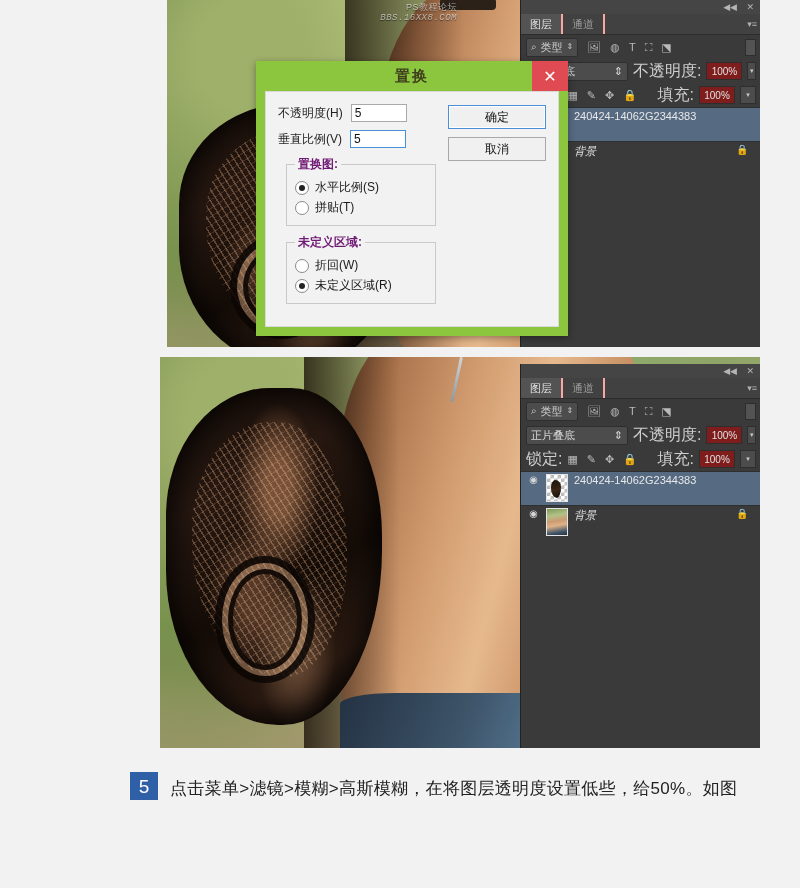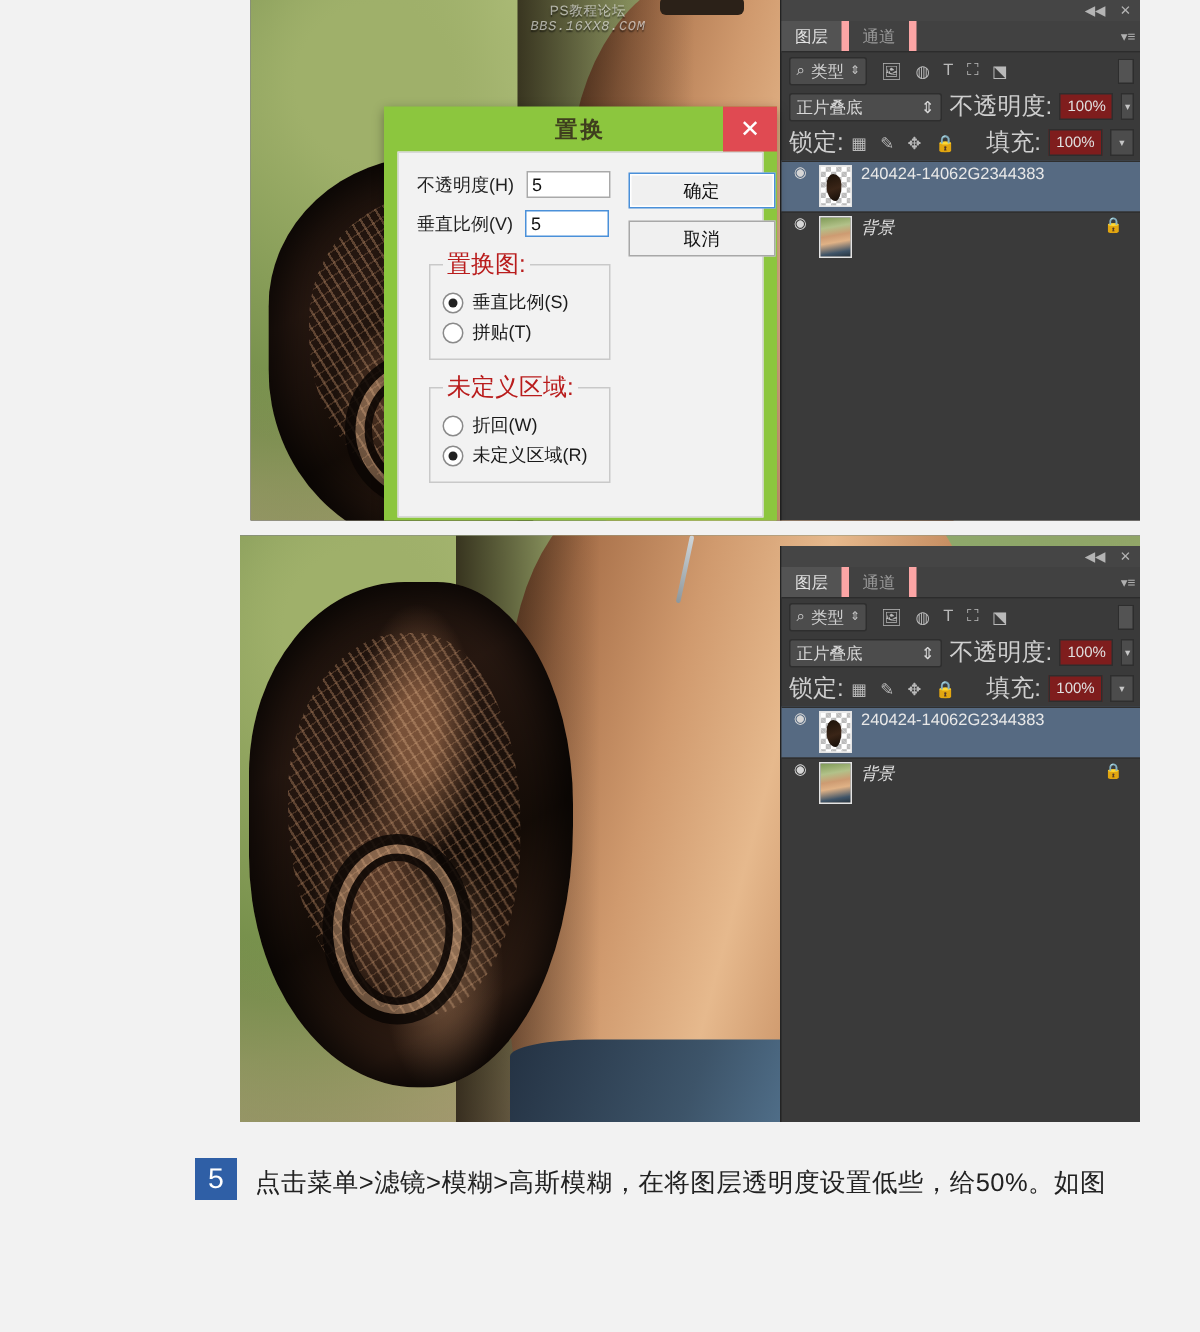--- a/index.html
+++ b/index.html
@@ -66,42 +66,42 @@
     background:linear-gradient(110deg,#243243 0%,#3d5469 40%,#51708b 62%,#2d3e50 100%);
   }
   .photo .glass{position:absolute;background:#2b2118;border-radius:4px;}
   .photo .chain{
     position:absolute;width:3px;background:linear-gradient(180deg,#cfd6da,#8e979c);
     transform-origin:top center;border-radius:2px;
   }
 
   
   .wm{
-    position:absolute;text-align:center;color:rgba(245,245,245,.62);
+    position:absolute;text-align:right;color:rgba(245,245,245,.62);
     font-size:9px;line-height:11px;letter-spacing:.5px;
     text-shadow:0 1px 1px rgba(0,0,0,.55);pointer-events:none;
   }
   .wm .wm2{font-family:"Liberation Mono","DejaVu Sans Mono",monospace;font-size:9px;font-style:italic;}
 
   
   .ps-panel{
     position:absolute;background:#3a3a3a;color:#c8c8c8;
     font-size:11px;border-left:1px solid #232323;
   }
   .ps-topbar{height:14px;background:#454545;position:relative;}
   .ps-topbar .collapse,.ps-topbar .closeb{
     position:absolute;top:2px;color:#b4b4b4;font-size:9px;line-height:10px;
   }
   .ps-tabs{
     height:20px;background:#414141;display:flex;align-items:stretch;
     border-bottom:1px solid #2c2c2c;position:relative;
   }
   .ps-tab{
     padding:0 9px;display:flex;align-items:center;font-size:11px;color:#9a9a9a;
-    border-right:5px solid #fca5a5;
+    border-right:2px solid #fca5a5;
   }
   .ps-tab.active{background:#535353;color:#e2e2e2;}
   .ps-tabs .menu-ic{position:absolute;right:4px;top:5px;color:#b0b0b0;font-size:9px;}
 
   .ps-row{display:flex;align-items:center;height:24px;padding:0 5px;gap:5px;}
   .ps-filter{
     display:flex;align-items:center;gap:4px;background:#4c4c4c;border:1px solid #2e2e2e;
     border-radius:2px;height:17px;padding:0 4px;color:#d0d0d0;
   }
   .ps-filter .mag{font-size:10px;}
@@ -188,21 +188,21 @@
   .fld{display:flex;align-items:center;gap:8px;margin-bottom:8px;}
   .fld label{font-size:12px;color:#1f1f1f;white-space:nowrap;}
   .fld input{
     width:56px;height:18px;border:1px solid #a9a9a9;background:#fff;
     font-size:12px;padding:0 3px;box-sizing:border-box;font-family:inherit;color:#111;
   }
   .fld input.focused{border:1px solid #4a90d9;outline:none;}
   fieldset.grp{
     border:1px solid #c9c9c9;margin:0 0 8px 8px;padding:3px 8px 6px 8px;
   }
-  fieldset.grp legend{font-size:16px;padding:0 3px;color:#b91c1c;}
+  fieldset.grp legend{font-size:12px;padding:0 3px;color:#701a75;font-weight:bold;}
   .radio{display:flex;align-items:center;gap:6px;margin:3px 0;font-size:12px;}
   .radio .dot{
     width:12px;height:12px;border:1px solid #8a8a8a;border-radius:50%;background:#fff;
     display:flex;align-items:center;justify-content:center;flex:none;
   }
   .radio .dot.on::after{content:"";width:6px;height:6px;border-radius:50%;background:#222;}
   .dlg-right{display:flex;flex-direction:column;gap:8px;padding-top:1px;}
   .dbtn{
     width:96px;height:22px;background:#f0f0f0;border:1px solid #a8a8a8;
     display:flex;align-items:center;justify-content:center;font-size:12px;color:#111;
@@ -282,41 +282,41 @@
       <span class="layer-name">240424-14062G2344383</span>
     </div>
     <div class="layer">
       <span class="eye">◉</span>
       <span class="thumb photo-thumb"></span>
       <span class="layer-name it">背景</span>
       <span class="lock-badge">🔒</span>
     </div>
   </div>
 
-  <div class="dlg" style="left:89px;top:71px;width:262px;">
+  <div class="dlg" style="left:89px;top:61px;width:312px;">
     <div class="dlg-title">
       <span class="t">置换</span>
       <span class="dlg-close">✕</span>
     </div>
     <div class="dlg-body">
       <div class="dlg-left">
         <div class="fld">
           <label>不透明度(H)</label>
           <input type="text" value="5" style="">
         </div>
         <div class="fld">
           <label>垂直比例(V)</label>
           <input type="text" class="focused" value="5" style="">
         </div>
 
         <fieldset class="grp">
           <legend>置换图:</legend>
           <div class="radio">
             <span class="dot on"></span>
-            <span>垂直比例(S)</span>
+            <span>水平比例(S)</span>
           </div>
           <div class="radio">
             <span class="dot"></span>
             <span>拼贴(T)</span>
           </div>
         </fieldset>
 
         <fieldset class="grp">
           <legend>未定义区域:</legend>
           <div class="radio">

